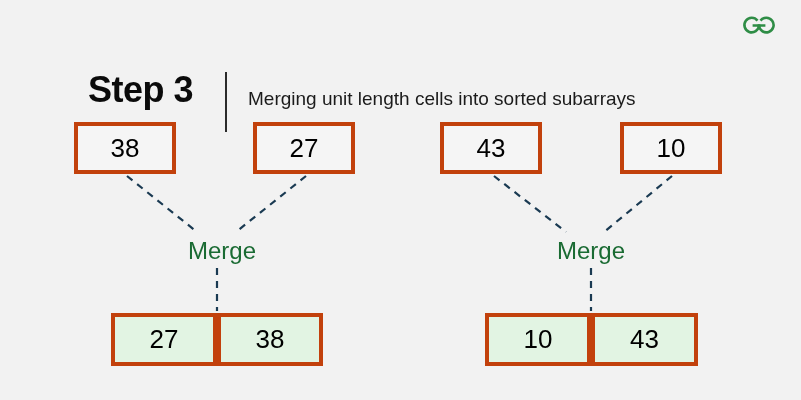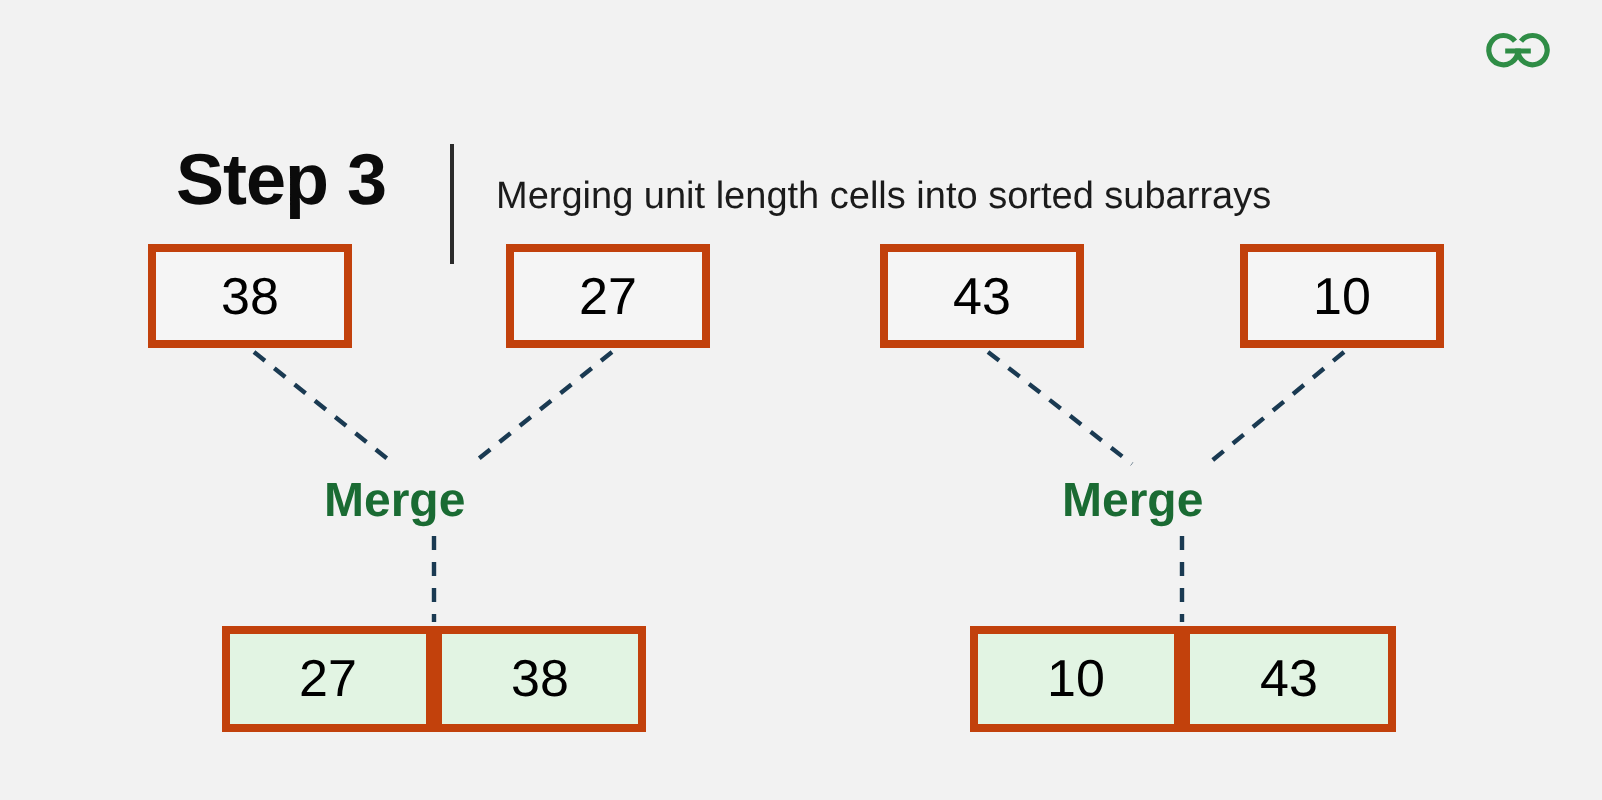--- a/index.html
+++ b/index.html
@@ -84,22 +84,23 @@
   .cell.merged {
     height: 53px;
     top: 313px;
     background: #e2f4e3;
   }
   
   .merge-label {
     position: absolute;
     top: 237px;
     font-size: 24px;
-    font-weight: bold;
+    font-weight: normal;
     color: #1a6b33;
+    text-align: center;
     width: 120px;
     white-space: nowrap;
   }
   
   .connectors {
     position: absolute;
     left: 0;
     top: 0;
     width: 801px;
     height: 400px;

